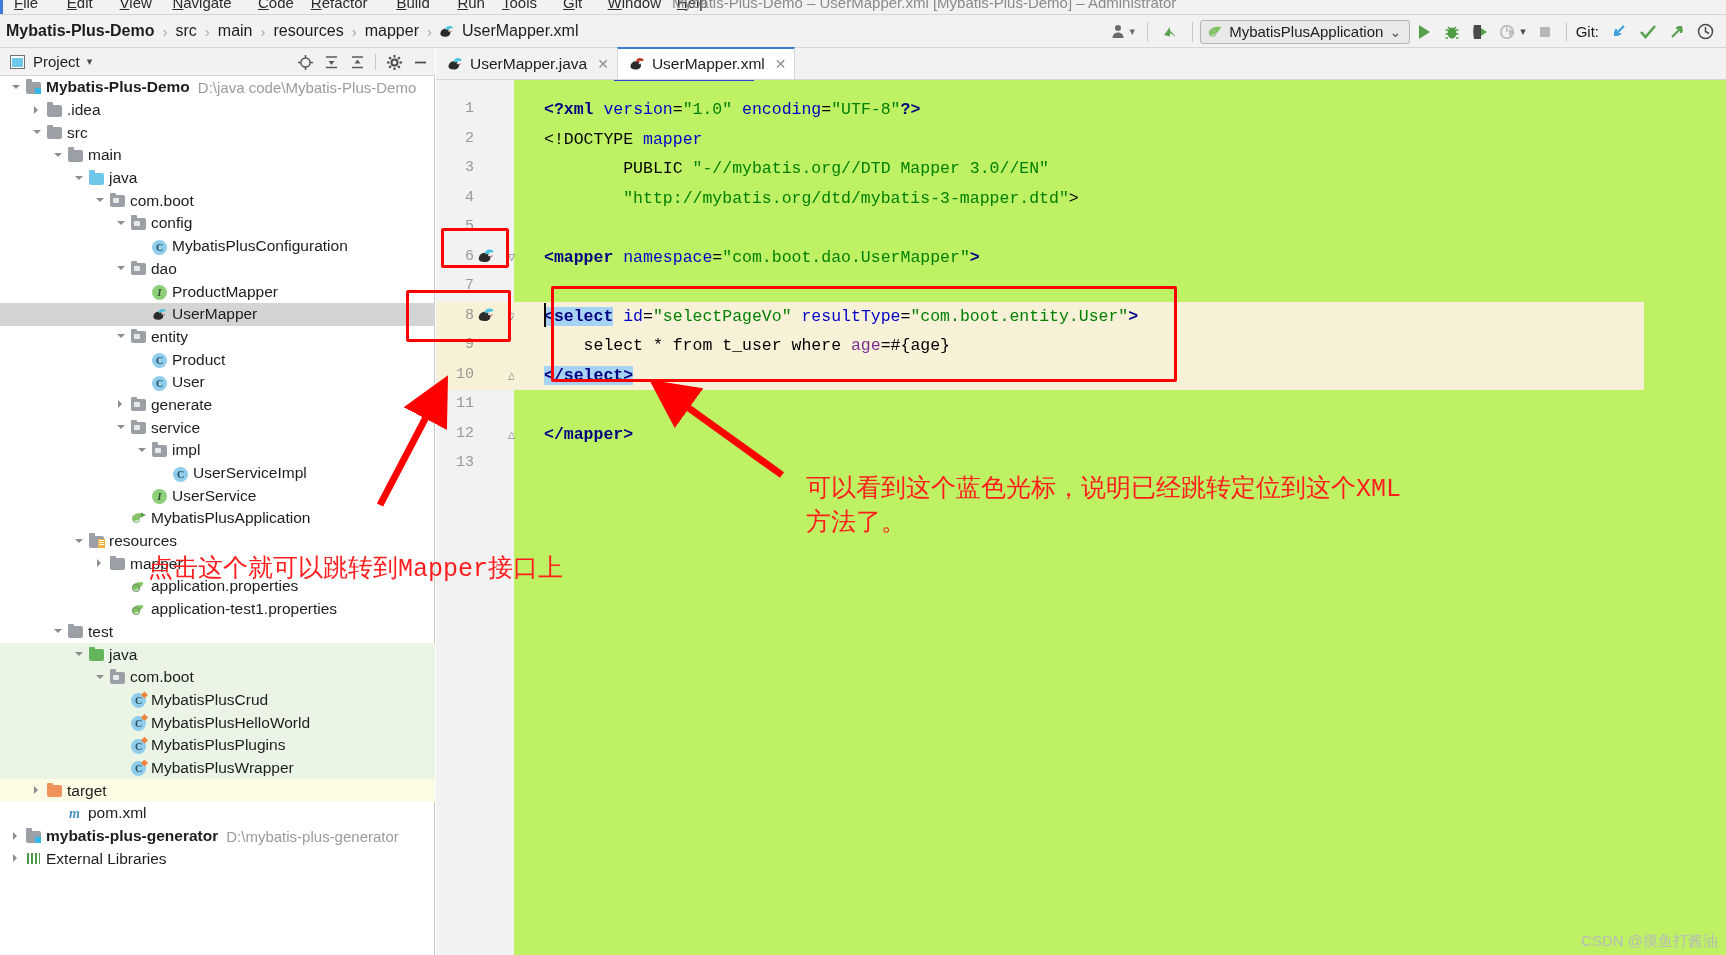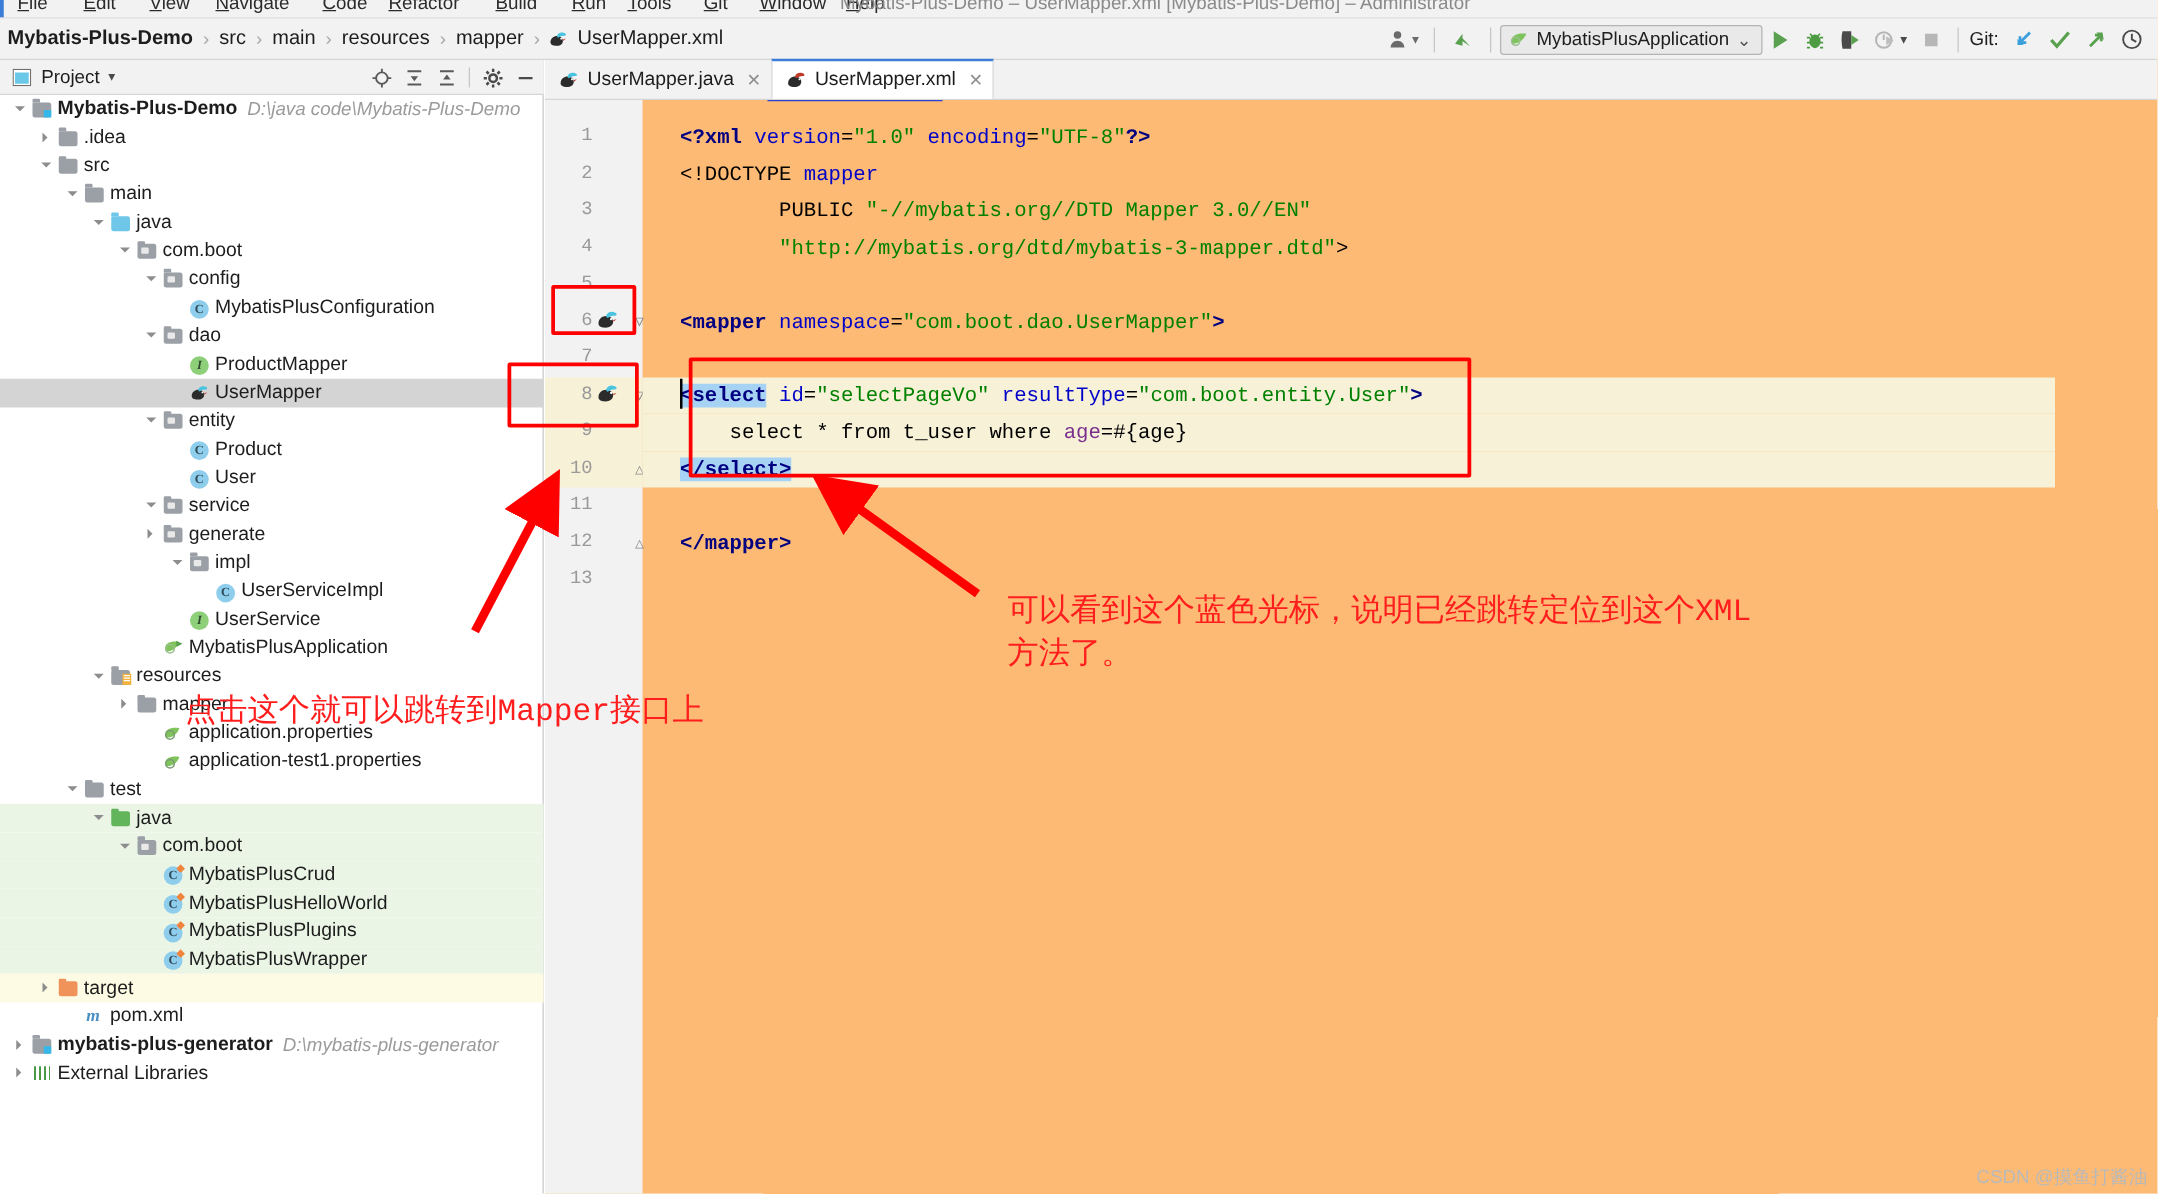--- a/index.html
+++ b/index.html
@@ -82,21 +82,21 @@
     content:""; position:absolute; left:3px; top:2px;
     border-left:4.5px solid #8d8d8d; border-top:4px solid transparent; border-bottom:4px solid transparent;
   }
   .arrow.down::before {
     content:""; position:absolute; left:2px; top:4px;
     border-top:4.5px solid #8d8d8d; border-left:4px solid transparent; border-right:4px solid transparent;
   }
   .ticon { width:17px; height:17px; flex:0 0 17px; margin-right:4px; position:relative; }
   .tlabel { }
   .tlabel.bold { font-weight:bold; }
-  .tpath { color:#9b9b9b; margin-left:8px; font-size:15px;font-style:italic; }
+  .tpath { color:#9b9b9b; margin-left:8px; font-size:15px; }
 
   
   .fld { position:absolute; left:1px; top:3px; width:15px; height:12px; border-radius:1px 2px 2px 2px; }
   .fld::before { content:""; position:absolute; left:0; top:-2.5px; width:6px; height:3px; border-radius:1px 1px 0 0; background:inherit; }
   .fld.grey { background:#9aa0a6; }
   .fld.blue { background:#6ec6e8; }
   .fld.green { background:#62b55a; }
   .fld.orange { background:#f0935a; }
   .fld.pkg { background:#9aa0a6; }
   .fld.pkg::after { content:""; position:absolute; left:3px; top:3px; width:6px; height:5px; background:#e9e9e9; border-radius:1px;}
@@ -109,21 +109,21 @@
          font-size:10px; font-weight:bold; font-family:"Liberation Serif",serif; }
   .cir.c { background:#8ecdec; color:#2f4a57; }
   .cir.i { background:#8ed07a; color:#2f4a2f; font-style:italic; }
   .testbadge { position:absolute; right:-2px; top:-2px; width:7px; height:7px; background:#f0843c; clip-path:polygon(50% 0,100% 50%,50% 100%,0 50%); }
   .mico { position:absolute; left:2px; top:1px; font-size:14px; font-weight:bold; font-style:italic;
           color:#4a90c4; font-family:"Liberation Serif",serif; }
   .libico { position:absolute; left:2px; top:3px; width:13px; height:11px;
             background:repeating-linear-gradient(to right,#4a9a45 0 2px,transparent 2px 4px); }
 
   
-  .editor-area { position:absolute; left:436px; top:48px; right:0; bottom:0; background:#fdba74; }
+  .editor-area { position:absolute; left:436px; top:48px; right:0; bottom:0; background:#bef264; }
   .tabs { position:absolute; left:0; top:0; width:100%; height:32px; background:#f2f2f2;
           border-bottom:1px solid #d6d6d6; display:flex; align-items:flex-end; }
   .tab { height:31px; display:flex; align-items:center; gap:6px; padding:0 8px 0 10px;
          font-size:15.5px; color:#1d1d1d; white-space:nowrap; }
   .tab.active { background:#ffffff; border-top:2px solid #3b7dd8; border-left:1px solid #d6d6d6;
                 border-right:1px solid #d6d6d6; height:32px; }
   .tab .closex { color:#8e8e8e; font-size:14px; margin-left:4px; }
 
   .gutter { position:absolute; left:0; top:32px; width:78px; bottom:0; background:#f2f2f2; }
   .gutter .gline { position:absolute; right:40px; font-size:15px; color:#999999;
@@ -437,33 +437,33 @@
         <div class="trow">
           <div style="width: 136px; flex: 0 0 auto;"></div>
           <div class="arrow"></div>
           <div class="ticon">
             <div class="cir c">C</div>
           </div>
           <span class="tlabel">User</span>
         </div>
         <div class="trow">
           <div style="width: 115px; flex: 0 0 auto;"></div>
-          <div class="arrow down"></div>
+          <div class="arrow right"></div>
           <div class="ticon">
             <div class="fld pkg"></div>
           </div>
+          <span class="tlabel">generate</span>
+        </div>
+        <div class="trow">
+          <div style="width: 115px; flex: 0 0 auto;"></div>
+          <div class="arrow down"></div>
+          <div class="ticon">
+            <div class="fld pkg"></div>
+          </div>
           <span class="tlabel">service</span>
-        </div>
-        <div class="trow">
-          <div style="width: 115px; flex: 0 0 auto;"></div>
-          <div class="arrow right"></div>
-          <div class="ticon">
-            <div class="fld pkg"></div>
-          </div>
-          <span class="tlabel">generate</span>
         </div>
         <div class="trow">
           <div style="width: 136px; flex: 0 0 auto;"></div>
           <div class="arrow down"></div>
           <div class="ticon">
             <div class="fld pkg"></div>
           </div>
           <span class="tlabel">impl</span>
         </div>
         <div class="trow">

